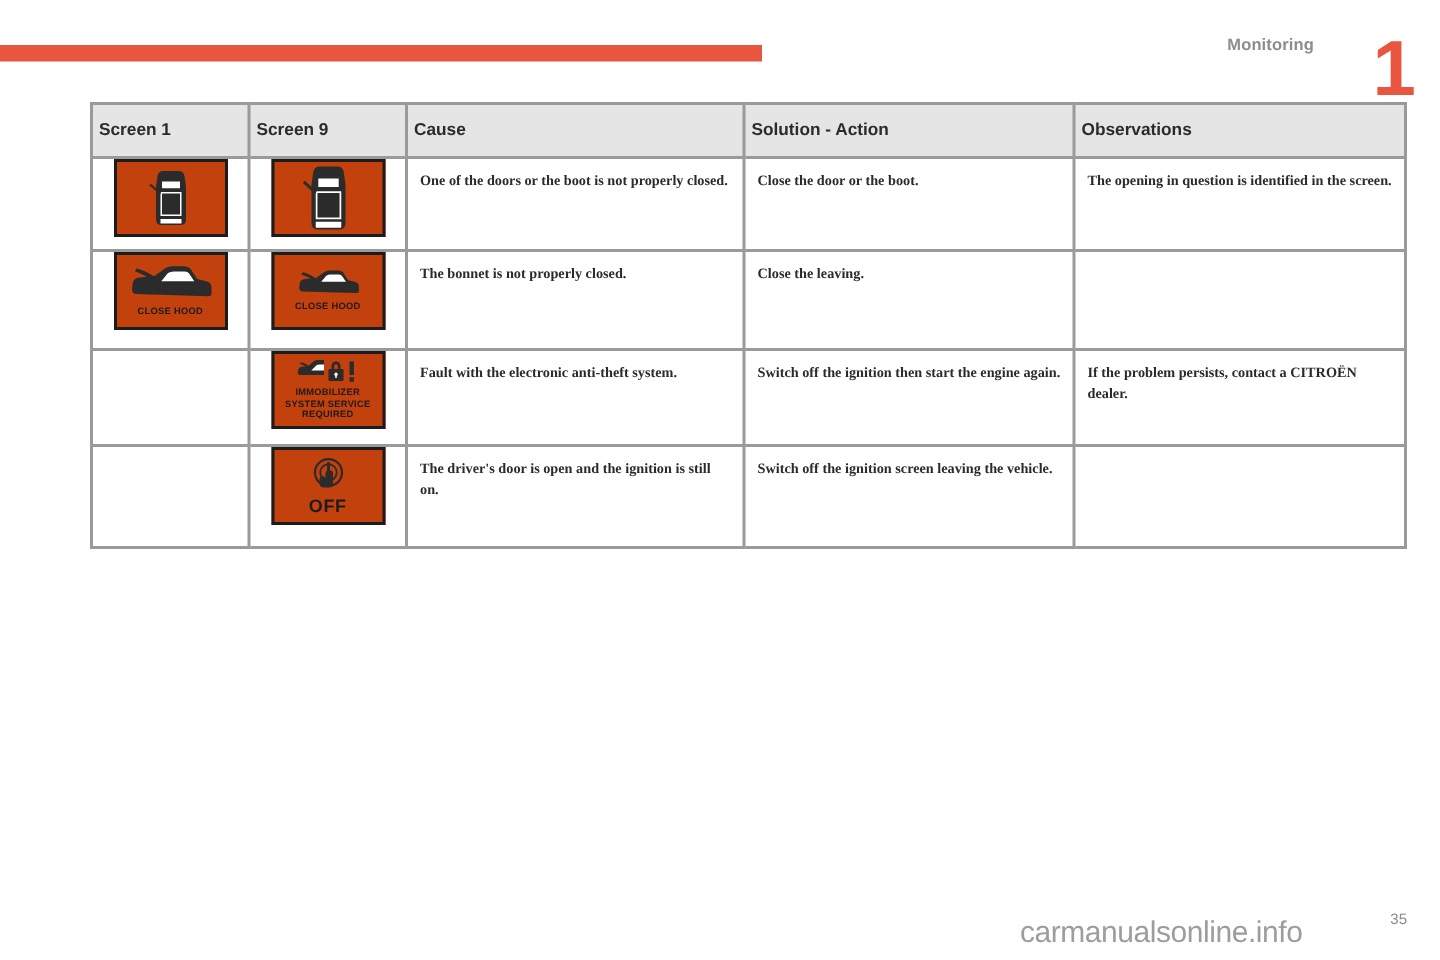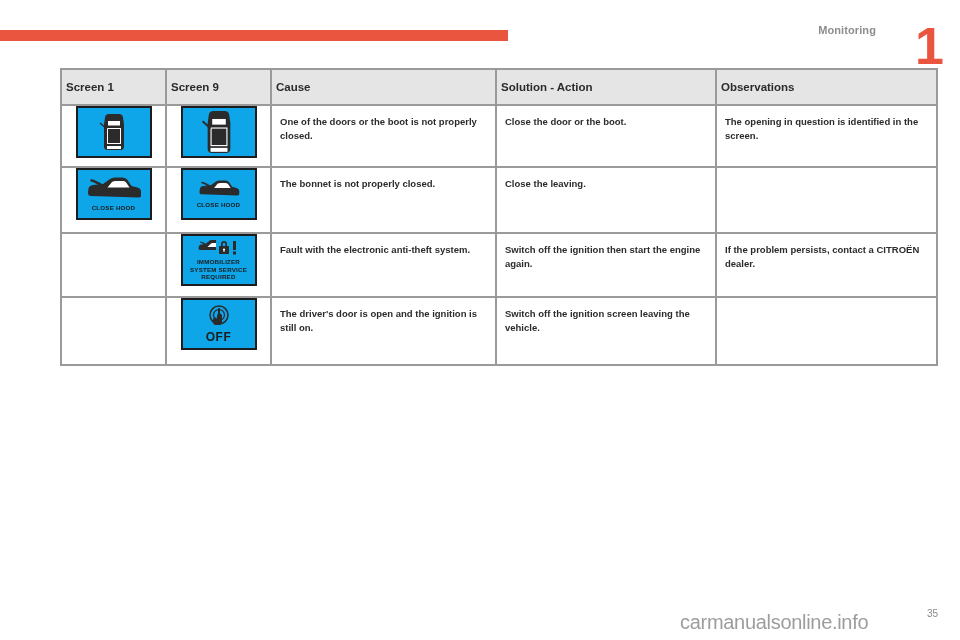--- a/index.html
+++ b/index.html
@@ -75,28 +75,29 @@
   .col-cause { width: 215px; }
   .col-solution { width: 210px; }
   .col-obs { width: 211px; }
 
   .cell-text {
     font-size: 9.5px;
     font-weight: bold;
     line-height: 1.45;
     color: #2b2b2b;
     padding: 9px 8px 9px 8px;
+    font-family: Liberation Serif, serif;
   }
   .cell-icon {
     padding: 6px;
     text-align: center;
   }
 
   .icon-box {
-    background: #0ea5e9;
+    background: #c2410c;
     border: 2px solid #1c1c1c;
     width: 76px;
     height: 52px;
     margin: 0 auto;
     display: flex;
     flex-direction: column;
     align-items: center;
     justify-content: center;
     box-sizing: border-box;
   }

